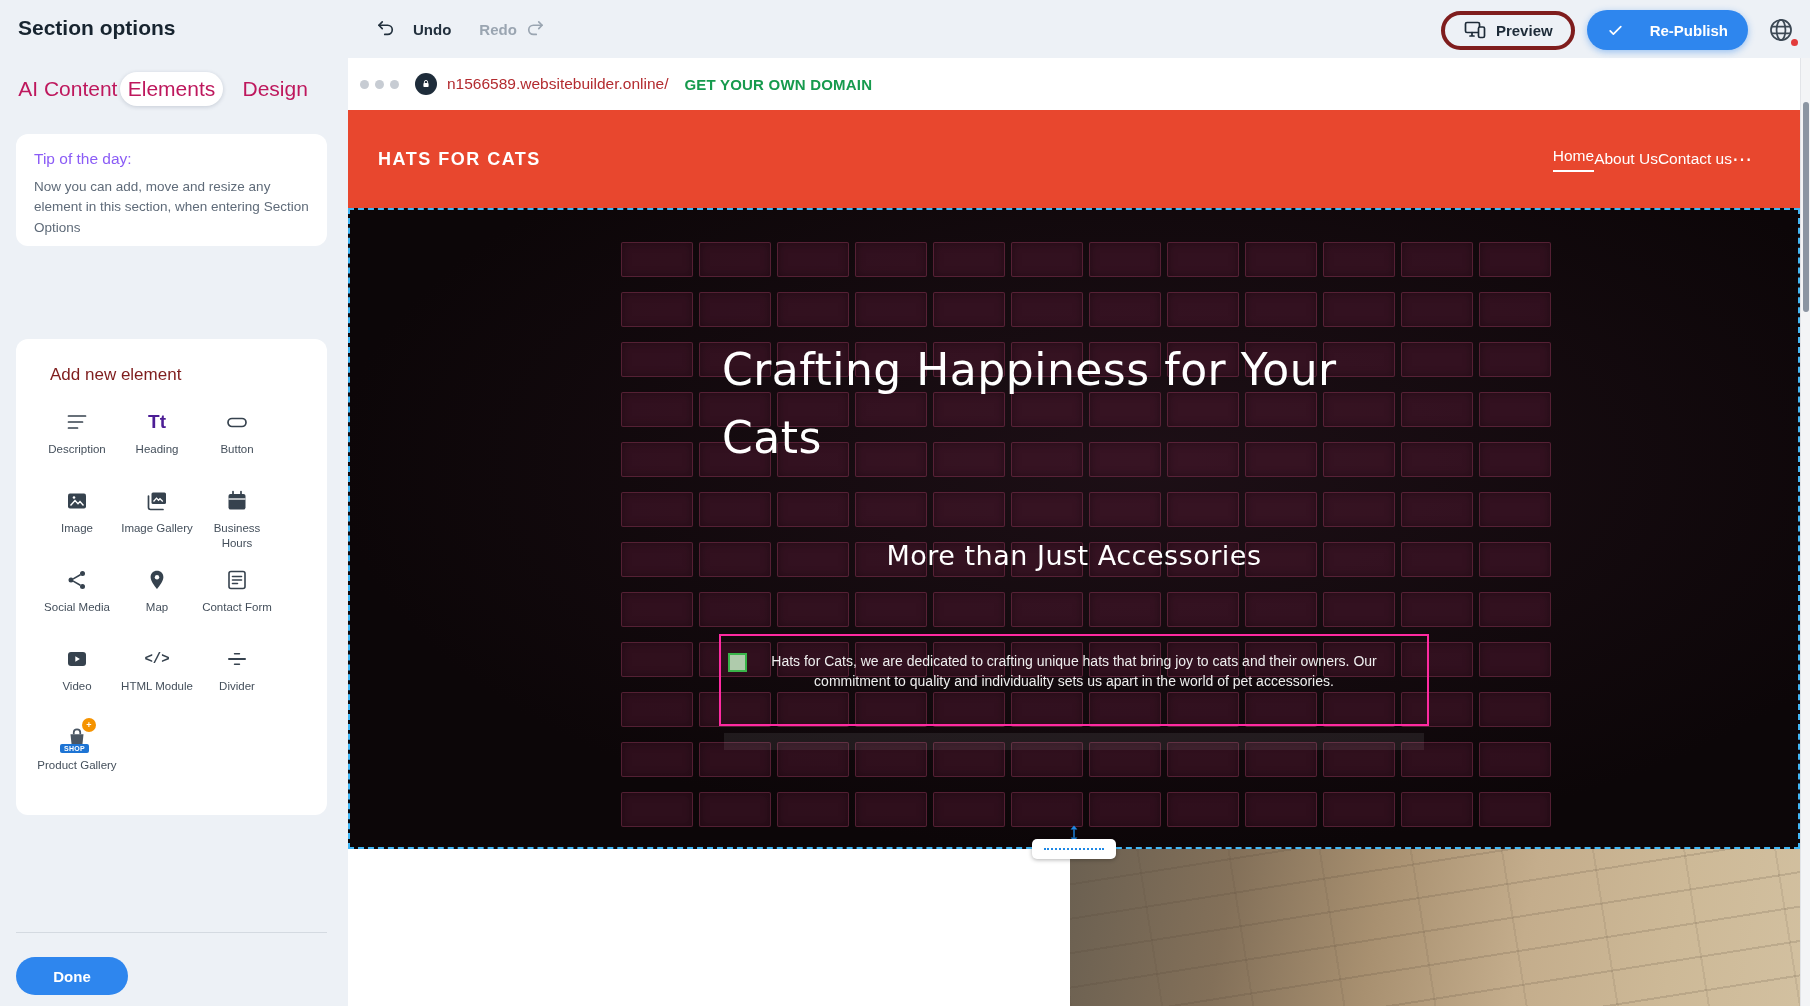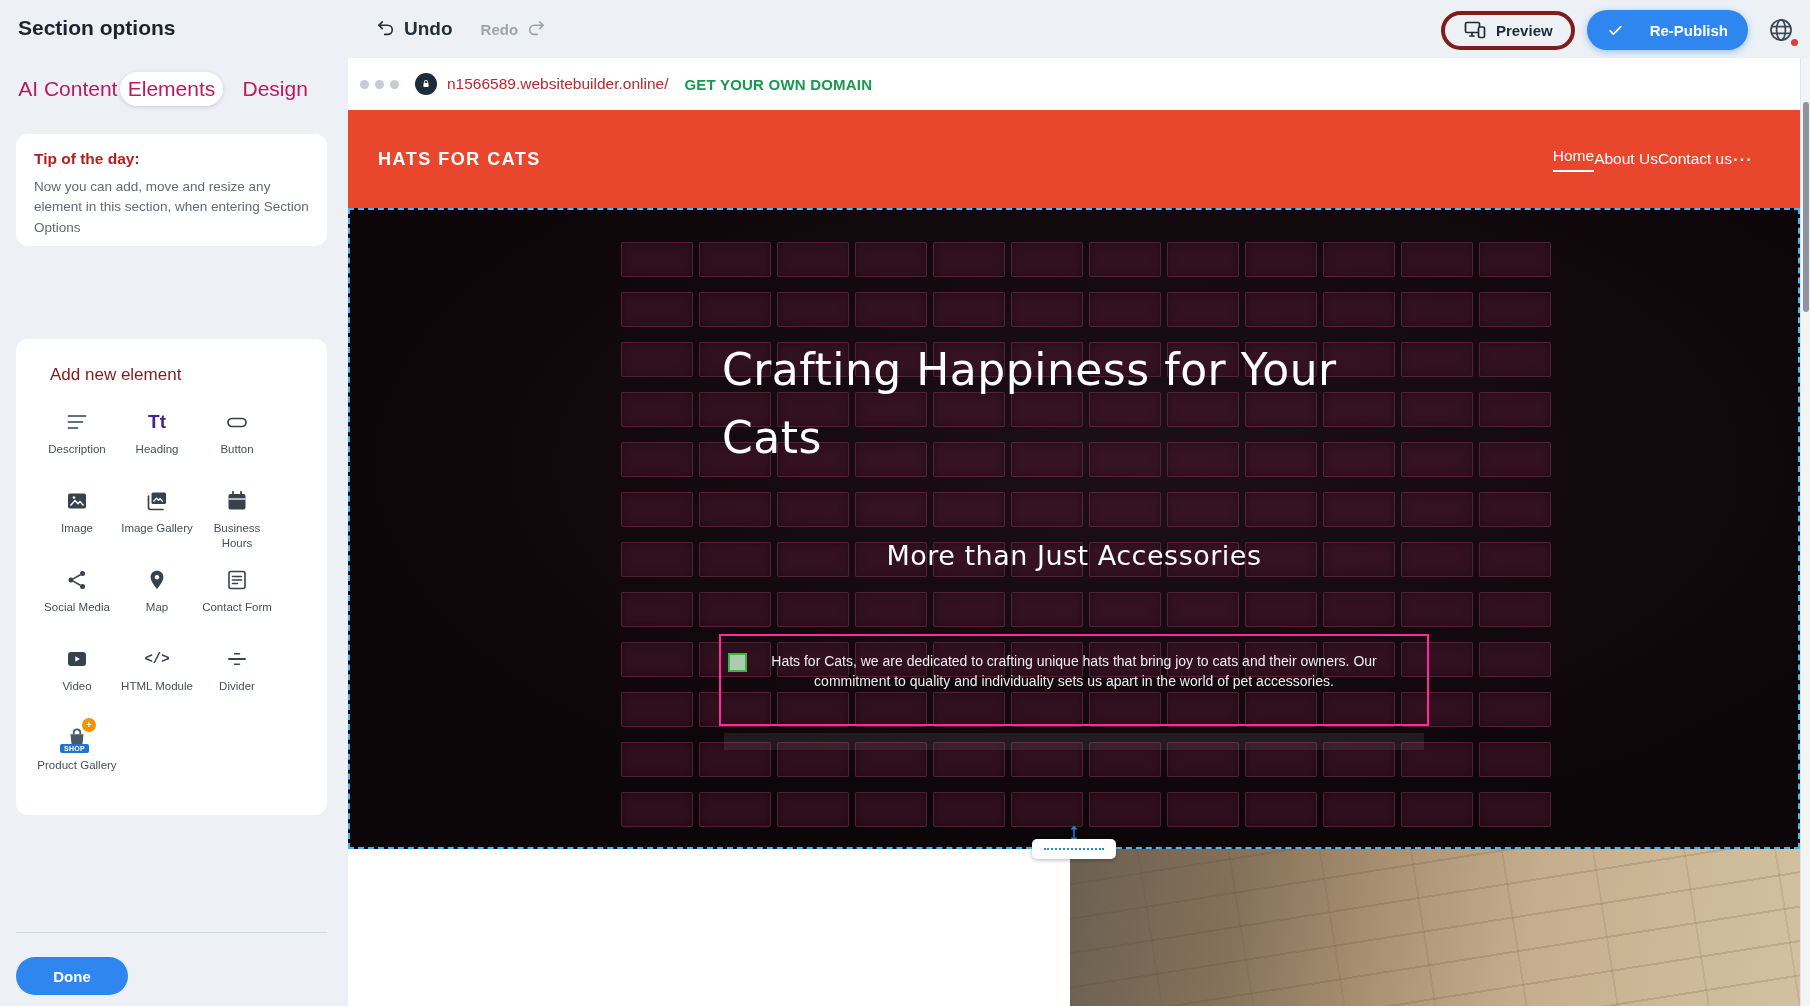--- a/index.html
+++ b/index.html
@@ -7,35 +7,35 @@
   body { font-family:"Liberation Sans",sans-serif; background:#edf1f6; }
   button { font-family:inherit; cursor:pointer; background:none; border:none; }
   a { cursor:pointer; text-decoration:none; }
 
   .app { position:relative; width:1810px; height:1006px; overflow:hidden; background:#edf1f6; }
 
   
   .topbar { position:absolute; left:0; top:0; width:100%; height:58px; background:#edf1f6; z-index:30; }
   .app-title { position:absolute; left:18px; top:16px; font-size:21px; font-weight:700; color:#17242f; }
   .history { position:absolute; left:376px; top:0; height:58px; display:flex; align-items:center; gap:28px; }
-  .undo-btn { display:flex; align-items:center; gap:8px; font-size:19px; font-weight:700; color:#22303d; }
+  .undo-btn { display:flex; align-items:center; gap:17px; font-size:15px; font-weight:700; color:#22303d; }
   .redo-btn { display:flex; align-items:center; gap:8px; font-size:15px; font-weight:700; color:#9aa5b1; }
   .topbar-right { position:absolute; right:8px; top:9px; display:flex; align-items:center; gap:12px; }
   .preview-btn { height:39px; padding:0 18px; border:4px solid #7f1d1d; border-radius:20px; display:flex; align-items:center; gap:9px; font-size:15px; font-weight:700; color:#1d2b38; }
   .republish-btn { height:40px; padding:0 20px; border-radius:21px; background:#2e86ee; color:#fff; font-size:15px; font-weight:700; display:flex; align-items:center; gap:26px; box-shadow:0 2px 7px rgba(46,134,238,.45); }
   .globe-btn { position:relative; width:42px; height:42px; border-radius:50%; display:flex; align-items:center; justify-content:center; }
   .globe-dot { position:absolute; right:4px; bottom:5px; width:7px; height:7px; border-radius:50%; background:#e23b3b; }
 
   
   .sidebar { position:absolute; left:0; top:58px; width:348px; bottom:0; background:#edf1f6; z-index:20; }
   .tabs { position:absolute; left:16px; right:21px; top:14px; height:34px; display:flex; }
   .tab { flex:1; display:flex; align-items:center; justify-content:center; font-size:21px; color:#be185d; border-radius:18px; }
   .tab.active { background:#fff; box-shadow:0 1px 4px rgba(20,40,70,.18); }
   .tip-card { position:absolute; left:16px; right:21px; top:76px; height:112px; background:#fff; border-radius:12px; padding:16px 18px; }
-  .tip-title { font-size:15.5px; font-weight:700; color:#b91c1c; margin-bottom:9px; }
+  .tip-title { font-size:15.5px; font-weight:400; color:#8b5cf6; margin-bottom:9px; }
   .tip-body { font-size:13.5px; line-height:1.5; color:#5f6b79; }
   .mobile-row { position:absolute; left:16px; top:206px; display:flex; align-items:center; gap:22px; }
   .edit-mobile { width:178px; height:53px; border-radius:28px; background:#2e86ee; color:#fff; font-size:14.5px; font-weight:700; display:flex; align-items:center; justify-content:center; gap:11px; box-shadow:0 3px 9px rgba(46,134,238,.35); }
   .info-icon { width:20px; height:20px; border:1.6px solid #8a95a1; border-radius:50%; color:#8a95a1; font-size:12px; font-style:italic; font-family:"Liberation Serif",serif; display:flex; align-items:center; justify-content:center; }
   .elements-card { position:absolute; left:16px; right:21px; top:281px; height:476px; background:#fff; border-radius:12px; }
   .elements-title { margin:26px 0 0 34px; font-size:17px; font-weight:500; color:#7f1d1d; }
   .el-grid { margin:20px 0 0 21px; display:grid; grid-template-columns:repeat(3,80px); grid-auto-rows:79px; }
   .el-item { display:flex; flex-direction:column; align-items:flex-start; align-items:center; gap:7px; padding-top:4px; }
   .el-icon { width:26px; height:26px; display:flex; align-items:center; justify-content:center; position:relative; }
   .el-label { font-size:11.5px; color:#444f5b; text-align:center; line-height:1.3; }

